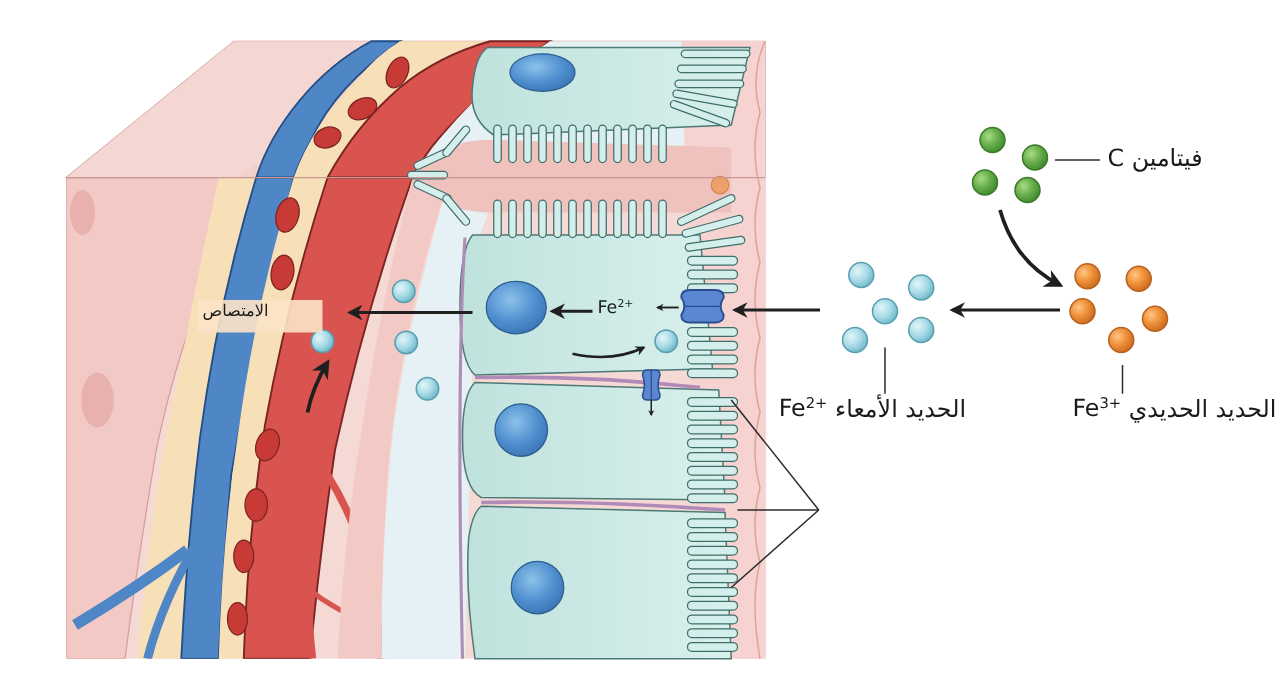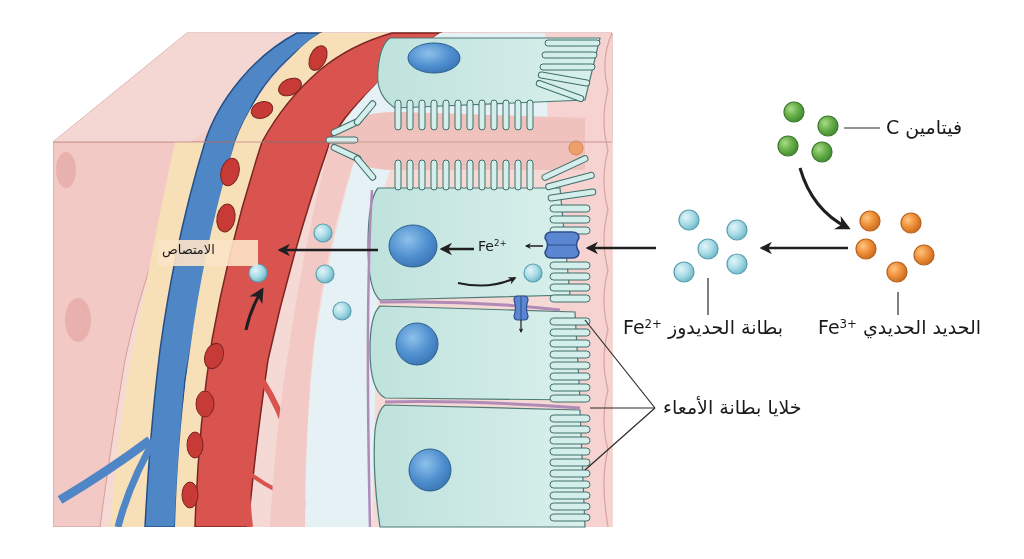--- a/index.html
+++ b/index.html
@@ -251,34 +251,31 @@
   </g>
 
   <rect x="158" y="240" width="100" height="26" fill="#fbe3c6" opacity="0.9"></rect>
 </svg>
 
 
 <div class="lbl ar" style="left:886px; top:118px; font-size:19px;">
   <span>فيتامين C</span>
 </div>
 
-<div class="lbl" style="left:818px; top:318px; font-size:19px;">
+<div class="lbl" style="left:858px; top:318px; font-size:19px;">
   <span><span>Fe</span><sup>3+</sup></span>
   <span class="ar">الحديد الحديدي</span>
 </div>
 
 <div class="lbl" style="left:623px; top:318px; font-size:19px;">
   <span><span>Fe</span><sup>2+</sup></span>
-  <span class="ar">بطانة الحديدوز</span>
+  <span class="ar">الحديد الأمعاء</span>
 </div>
 
 <div class="lbl" style="left:478px; top:239px; font-size:14px;">
   <span>Fe</span><sup>2+</sup>
 </div>
 
 <div class="lbl ar" style="left:162px; top:243px; font-size:13px;">
   <span>الامتصاص</span>
 </div>
 
-<div class="lbl ar" style="left:663px; top:398px; font-size:19px;">
-  <span>خلايا بطانة الأمعاء</span>
-</div>
 </div>
 
 </body></html>

